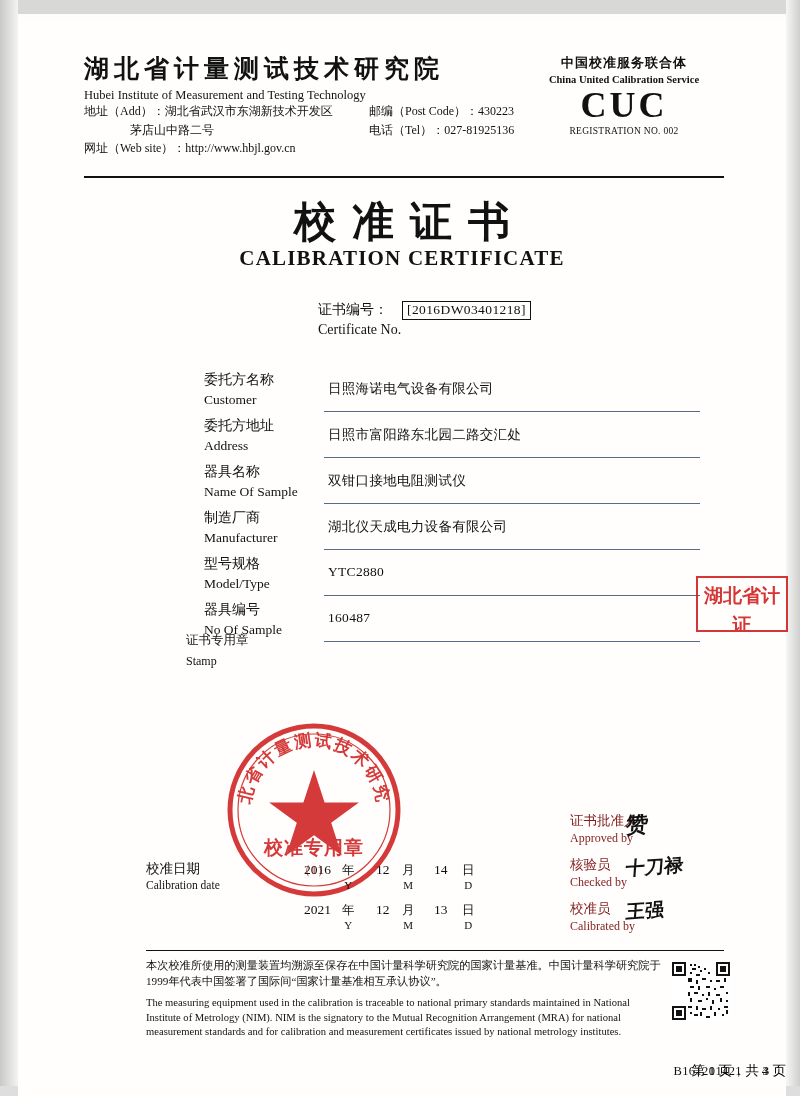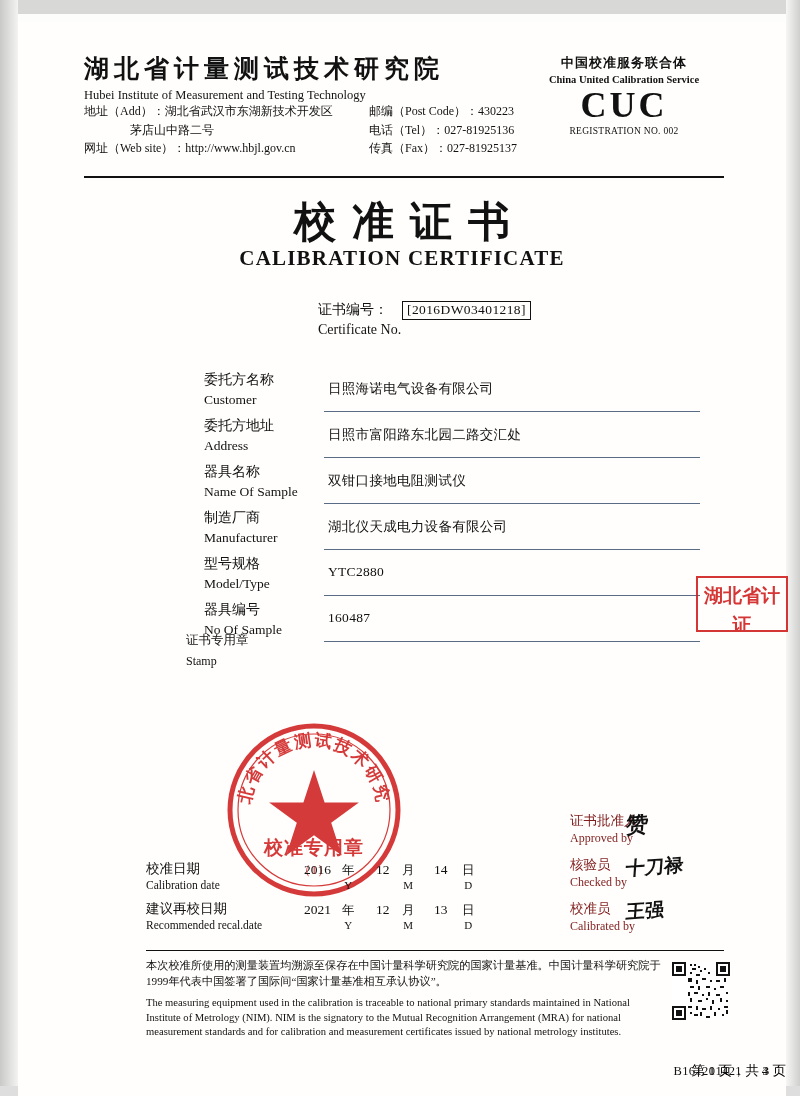--- a/index.html
+++ b/index.html
@@ -373,23 +373,20 @@
         <div class="row">
           <span>网址（Web site）：</span><span>http://www.hbjl.gov.cn</span>
         </div>
       </div>
       <div class="c-col-b">
         <div class="row">
           <span>邮编（Post Code）：</span><span>430223</span>
         </div>
         <div class="row">
           <span>电话（Tel）：</span><span>027-81925136</span>
-        </div>
-        <div class="row">
-          <span>传真（Fax）：</span><span>027-81925137</span>
         </div>
       </div>
     </div>
 
     <div class="hdr-rule"></div>
 
     <div class="title-cn">校准证书</div>
     <div class="title-en">CALIBRATION CERTIFICATE</div>
 
     <div class="certno">
@@ -499,24 +496,20 @@
           <span class="en">M</span>
         </span>
         <span class="num" style="left:288px; top:2px;">14</span>
         <span class="unit" style="left:316px; top:2px;">
           <span>日</span>
           <span class="en">D</span>
         </span>
       </div>
 
       <div class="date-row">
-        <div class="lbl">
-          <span>建议再校日期</span>
-          <span class="en">Recommended recal.date</span>
-        </div>
         <span class="num" style="left:158px; top:2px;">2021</span>
         <span class="unit" style="left:196px; top:2px;">
           <span>年</span>
           <span class="en">Y</span>
         </span>
         <span class="num" style="left:230px; top:2px;">12</span>
         <span class="unit" style="left:256px; top:2px;">
           <span>月</span>
           <span class="en">M</span>
         </span>

